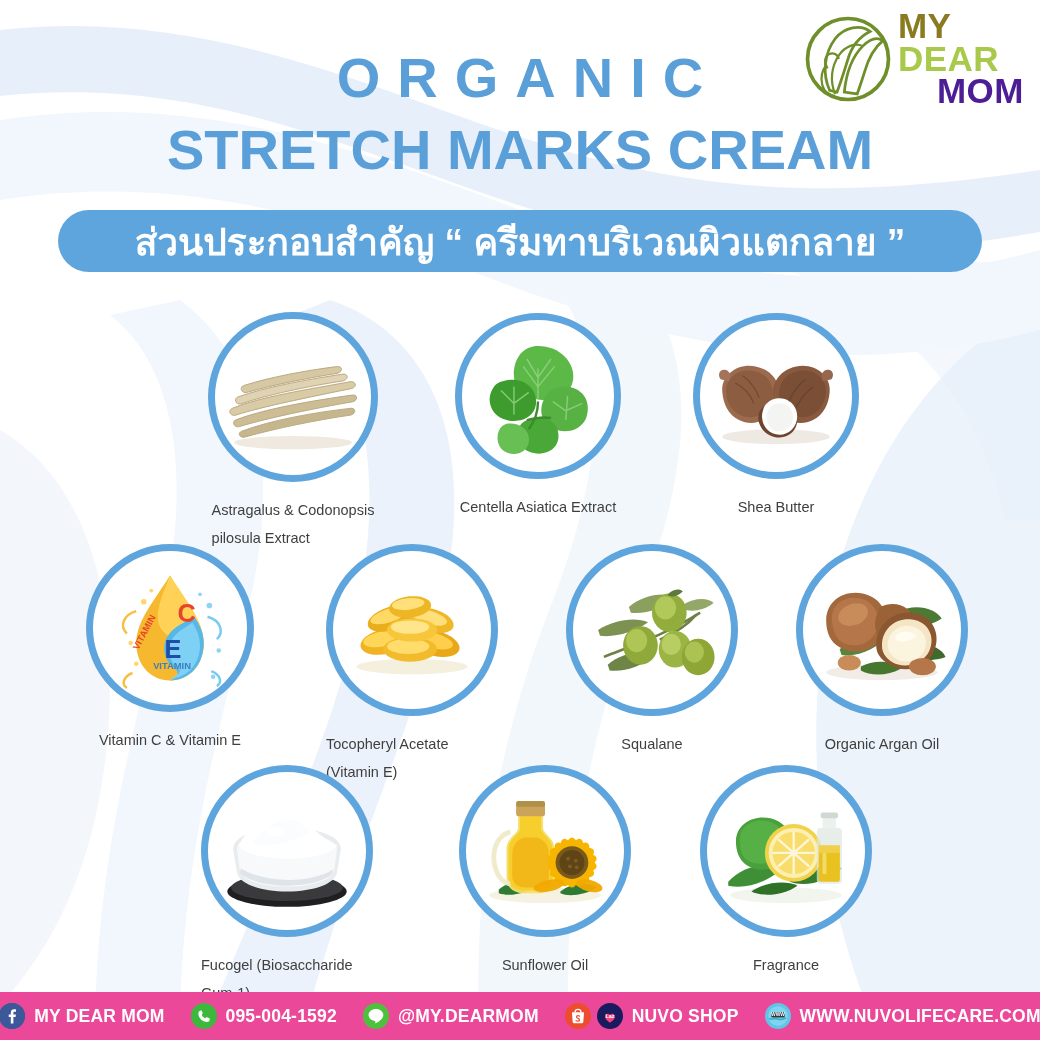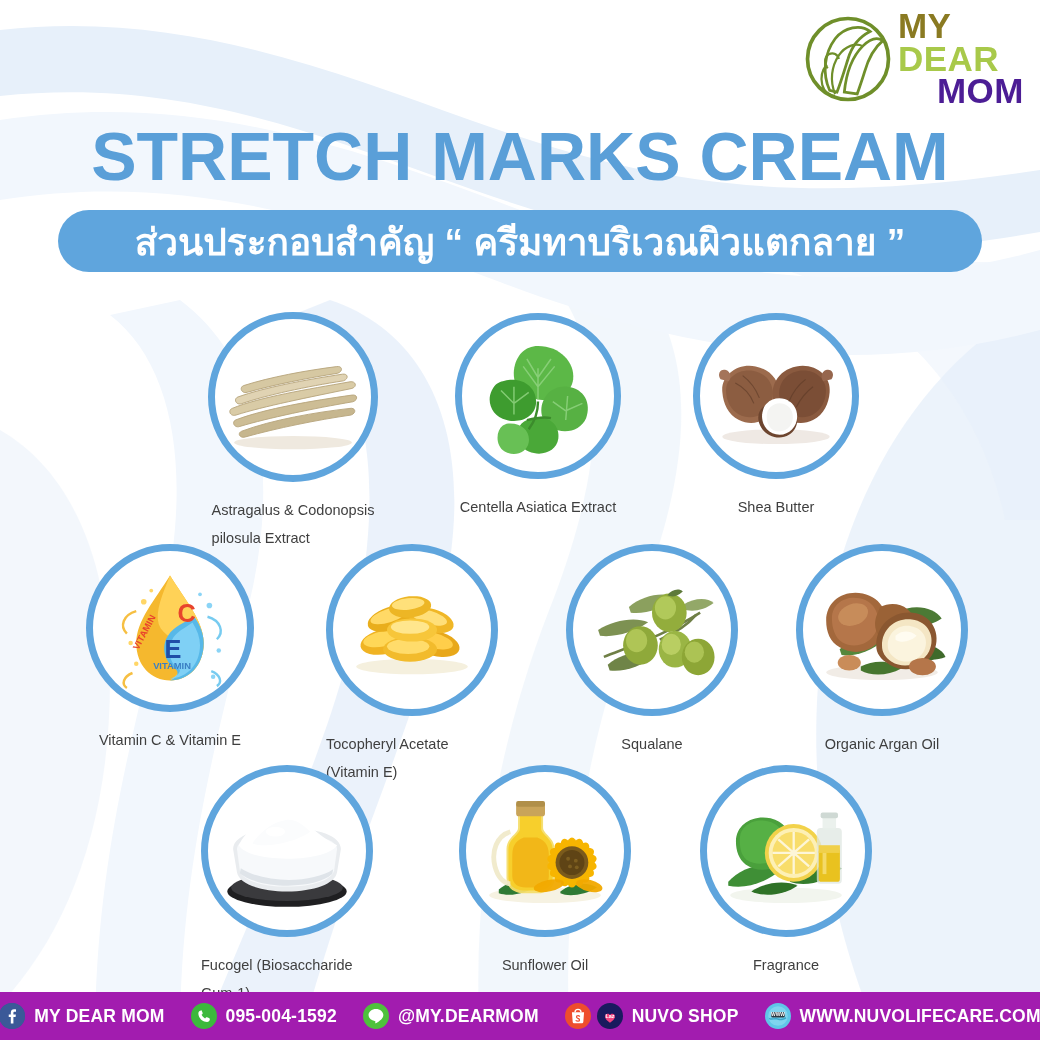--- a/index.html
+++ b/index.html
@@ -26,21 +26,21 @@
   .logo-mom{color:#4c1d95;margin-left:39px;}
 
   
   .title1{
     position:absolute;top:45px;left:0;width:1040px;text-align:center;
     color:#5a9fd8;font-size:56px;font-weight:bold;letter-spacing:17px;
     text-indent:17px;z-index:4;
   }
   .title2{
     position:absolute;top:117px;left:0;width:1040px;text-align:center;
-    color:#5a9fd8;font-size:68px;font-weight:bold;letter-spacing:0px;
+    color:#5a9fd8;font-size:56px;font-weight:bold;letter-spacing:0px;
     z-index:4;white-space:nowrap;
   }
   .banner{
     position:absolute;top:210px;left:58px;width:924px;height:62px;
     background:#5fa5dd;border-radius:31px;z-index:4;
     display:flex;align-items:center;justify-content:center;
   }
   .banner-text{
     color:#ffffff;font-size:37px;font-weight:bold;white-space:nowrap;
     font-family:"Liberation Sans","DejaVu Sans",sans-serif;
@@ -58,21 +58,21 @@
   }
   .circle svg{display:block;}
   .caption{
     margin-top:14px;text-align:left;color:#3f3f3f;
     font-size:14.5px;line-height:1.95;white-space:pre-line;
   }
 
   
   .footer{
     position:absolute;left:0;bottom:0;width:1040px;height:48px;
-    background:#a21caf;z-index:6;
+    background:#ec4899;z-index:6;
     display:flex;align-items:center;justify-content:center;gap:0px;
   }
   .fitem{display:flex;align-items:center;gap:9px;margin:0 13px;}
   .fitem .ftext{color:#ffffff;font-size:17.5px;font-weight:bold;letter-spacing:0.2px;white-space:nowrap;}
   .fic{width:26px;height:26px;flex:0 0 auto;border-radius:50%;display:flex;align-items:center;justify-content:center;}
   .fic svg{display:block;}
 </style>
 </head>
 <body>
 
@@ -106,20 +106,21 @@
         <path d="M28 60 C24 56 24 48 29 45 C34 42 39 45 40 50" fill="none" stroke="#6f8f2a" stroke-width="2.4"></path>
       </svg>
     </div>
     <div class="logo-text">
       <span class="logo-my">MY</span>
       <span class="logo-dear">DEAR</span>
       <span class="logo-mom">MOM</span>
     </div>
   </div>
 
+  <div class="title1">ORGANIC</div>
   <div class="title2">STRETCH MARKS CREAM</div>
 
   <div class="banner">
     <span class="banner-text">ส่วนประกอบสำคัญ “ ครีมทาบริเวณผิวแตกลาย ”</span>
   </div>
 
   <div class="item" style="left:208px;top:312px;width:170px;">
     <div class="circle" style="width:170px;height:170px;">
       <svg viewBox="0 0 160 160" width="152" height="152" aria-hidden="true">
         <g stroke="#b8a77e" stroke-width="1" fill="#d9cba6">

